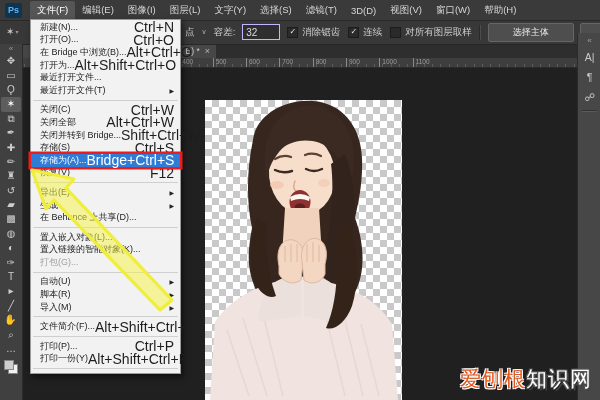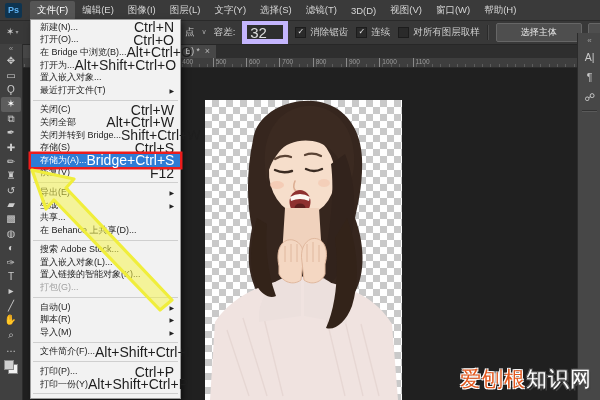--- a/index.html
+++ b/index.html
@@ -14,22 +14,22 @@
   .mb-item.active{background:#555555;border-radius:2px;color:#fff;}
   
   #optionsbar{position:absolute;left:0;top:20px;width:600px;height:24px;background:#383838;
               border-bottom:1px solid #272727;z-index:5;}
   #tool-preset{position:absolute;left:6px;top:3px;width:24px;height:17px;display:flex;align-items:center;
                color:#cfcfcf;font-size:10px;gap:1px;}
   #tool-preset .caret{font-size:6px;color:#9a9a9a;}
   #ob-right{position:absolute;left:185px;top:0;height:24px;display:flex;align-items:center;gap:7px;
             color:#cfcfcf;font-size:9.5px;white-space:nowrap;}
   .ob-chevron{font-size:7px;color:#aaa;}
-  .ob-input{width:30px;height:14px;background:#2e2e2e;border:5px solid #c4b5fd;color:#dcdcdc;
-            font-size:15px;padding:0 3px;font-family:inherit;}
+  .ob-input{width:30px;height:14px;background:#2e2e2e;border:1px solid #c4b5fd;color:#dcdcdc;
+            font-size:10px;padding:0 3px;font-family:inherit;}
   .cbx{display:inline-flex;align-items:center;gap:4px;}
   .cbx .box{width:9px;height:9px;background:#2a2a2a;border:1px solid #1c1c1c;display:inline-flex;
             align-items:center;justify-content:center;color:#e8e8e8;font-size:8px;line-height:1;}
   .cbx .box .mark{display:none;}
   .cbx.checked .box .mark{display:block;}
   .ob-divider{width:1px;height:15px;background:#2a2a2a;border-right:1px solid #4d4d4d;}
   .ob-btn{background:#4e4e4e;border:1px solid #666;border-radius:2px;color:#e9e9e9;font-size:9px;
           padding:2px 24px;font-family:inherit;cursor:pointer;}
   
   #toolbar{position:absolute;left:0;top:44px;width:22px;height:356px;background:#404040;
@@ -338,21 +338,21 @@
 
       </div>
 
       <div class="menu-row">
         <span class="lbl">打开为...</span>
         <span class="sct">Alt+Shift+Ctrl+O</span>
 
       </div>
 
       <div class="menu-row">
-        <span class="lbl">置入嵌入对象...</span>
+        <span class="lbl">最近打开文件...</span>
         <span class="sct"></span>
 
       </div>
 
       <div class="menu-row has-sub">
         <span class="lbl">最近打开文件(T)</span>
         <span class="sct"></span>
         <span class="sub">▶</span>
       </div>
 
@@ -409,43 +409,33 @@
         <span class="sct"></span>
         <span class="sub">▶</span>
       </div>
 
       <div class="menu-row has-sub">
         <span class="lbl">生成</span>
         <span class="sct"></span>
         <span class="sub">▶</span>
       </div>
 
-      <div class="menu-row">
-        <span class="lbl">共享...</span>
-        <span class="sct"></span>
-
-      </div>
 
       <div class="menu-row">
         <span class="lbl">在 Behance 上共享(D)...</span>
         <span class="sct"></span>
 
       </div>
 
       <div class="menu-row sep">
         
         
         
       </div>
 
-      <div class="menu-row">
-        <span class="lbl">搜索 Adobe Stock...</span>
-        <span class="sct"></span>
-
-      </div>
 
       <div class="menu-row">
         <span class="lbl">置入嵌入对象(L)...</span>
         <span class="sct"></span>
 
       </div>
 
       <div class="menu-row">
         <span class="lbl">置入链接的智能对象(K)...</span>
         <span class="sct"></span>

